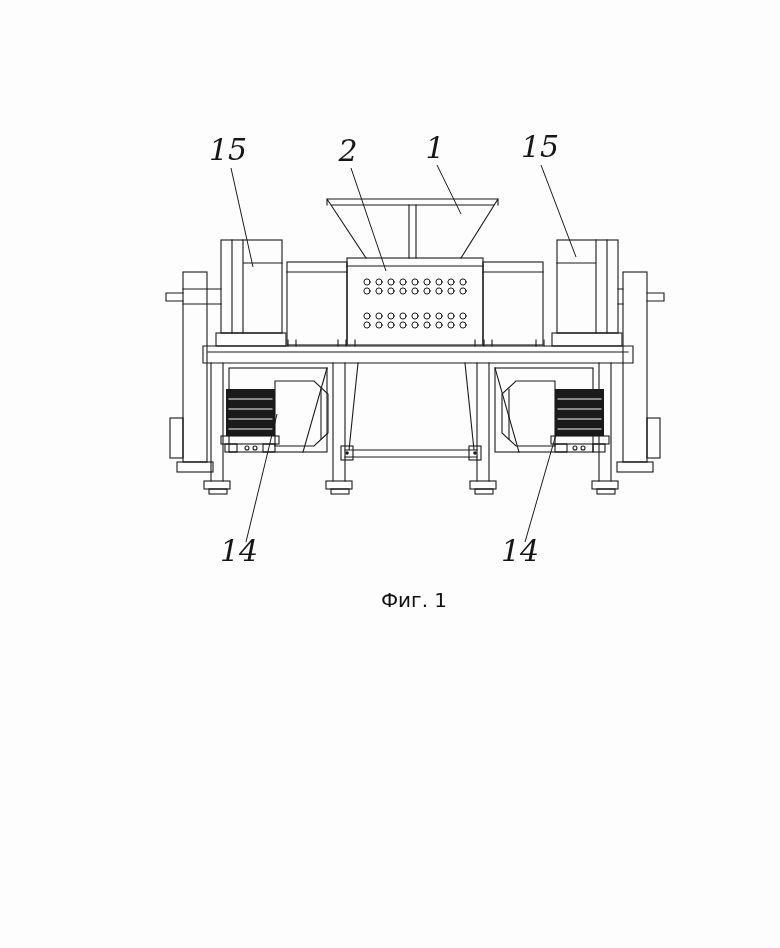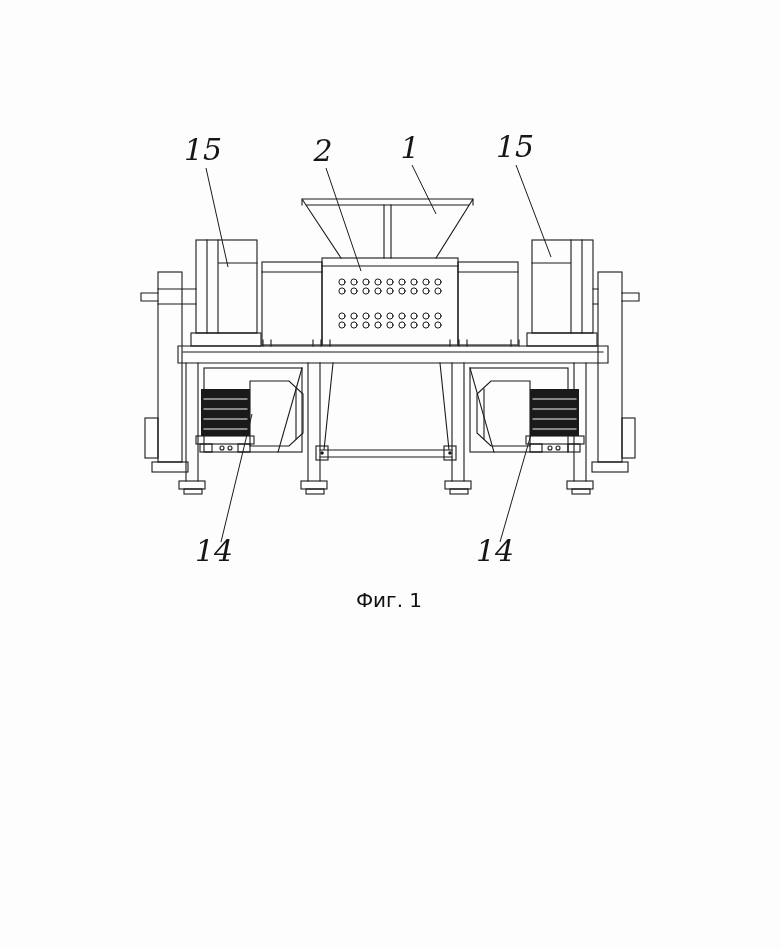--- a/index.html
+++ b/index.html
@@ -3,20 +3,21 @@
 <meta charset="utf-8">
 <style>
   html, body { margin: 0; padding: 0; background: #fdfdfd; }
   .page {
     position: relative;
     width: 735px;
     height: 948px;
     background: #fdfdfd;
     overflow: hidden;
     font-family: "DejaVu Sans", sans-serif;
+    padding-left: 25px;
   }
   svg { display: block; }
   .ref-label {
     font-family: "DejaVu Serif", serif;
     font-style: italic;
     font-size: 30px;
     fill: #161616;
   }
   .caption {
     font-family: "DejaVu Sans", sans-serif;

